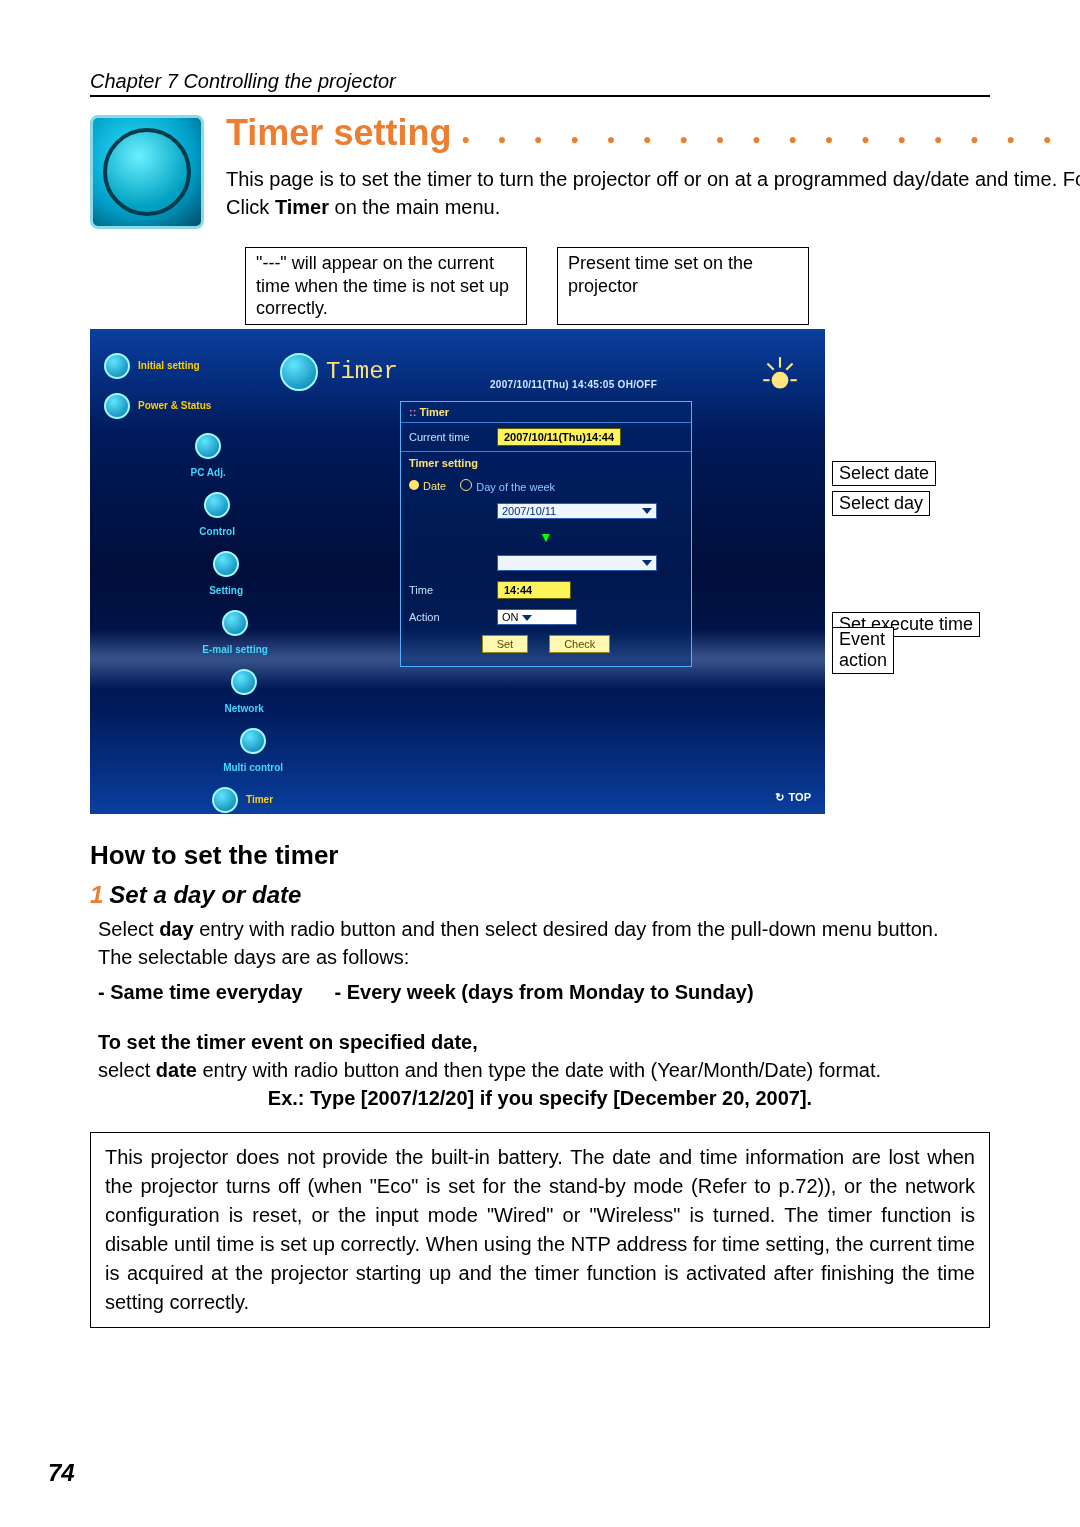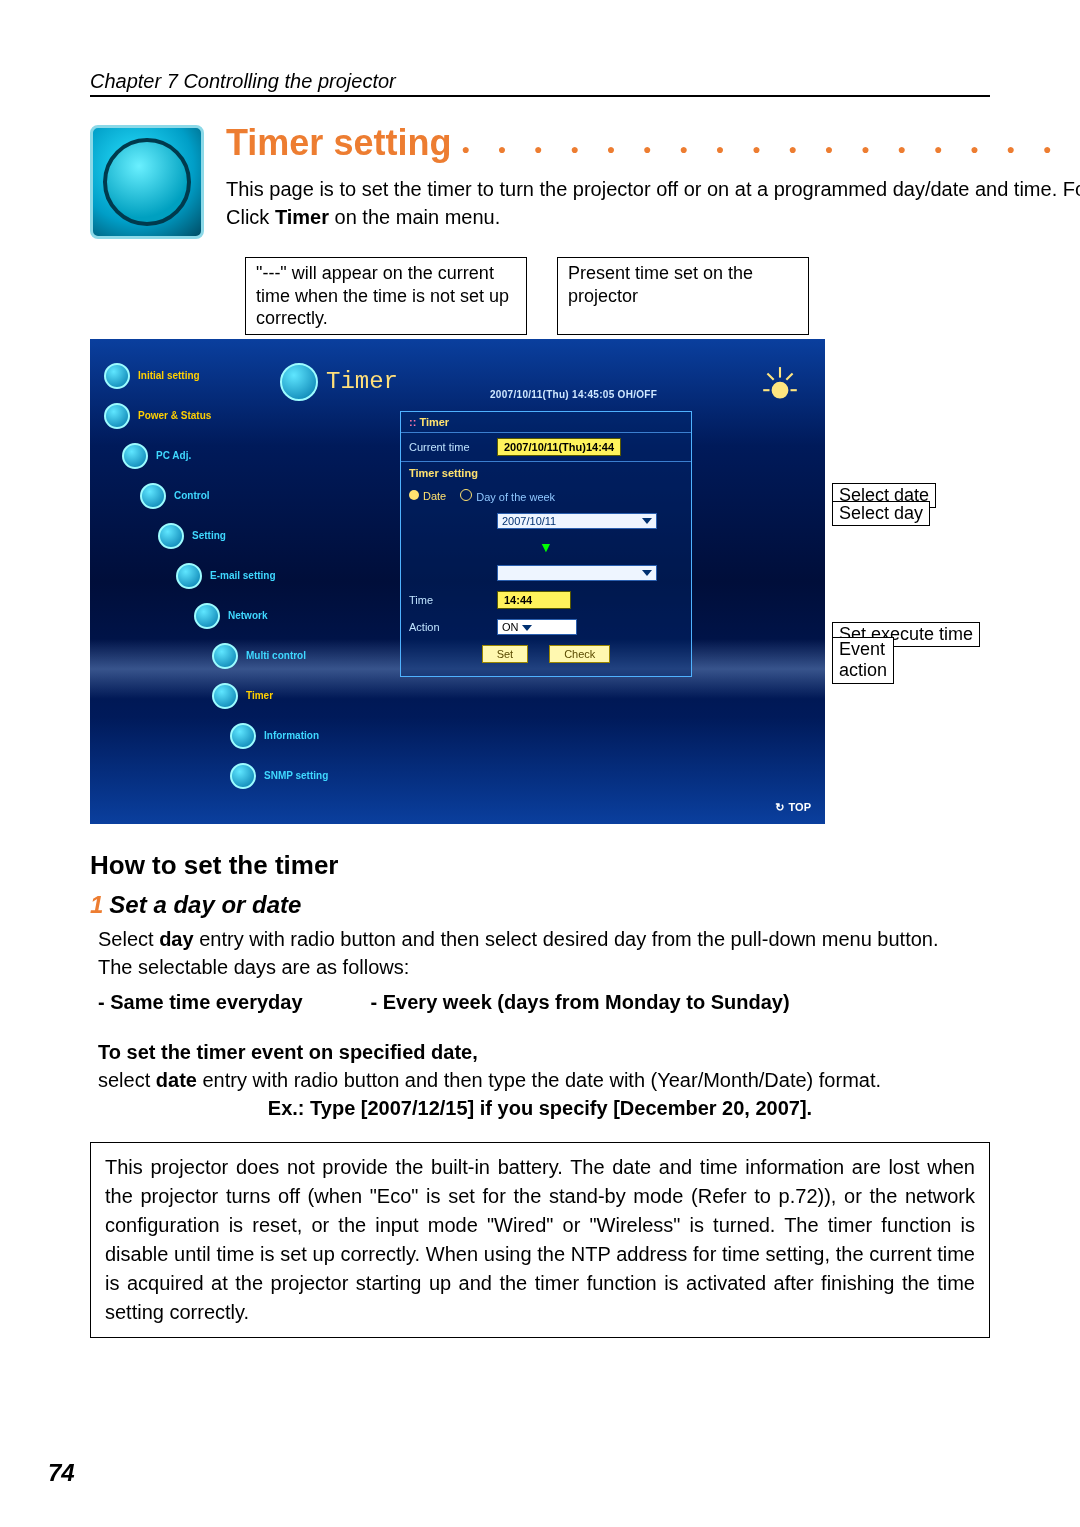--- a/index.html
+++ b/index.html
@@ -14,21 +14,21 @@
     background: #fff;
     position: relative;
     padding: 70px 90px 60px 90px;
     box-sizing: border-box;
   }
   .chapter-line {
     font-style: italic;
     font-size: 20px;
     border-bottom: 2px solid #000;
     padding-bottom: 2px;
-    margin-bottom: 28px;
+    margin-bottom: 18px;
   }
 
   
   .header-block { display: flex; gap: 22px; }
   .clock-icon-box {
     width: 108px; height: 108px;
     border-radius: 8px;
     background: radial-gradient(circle at 40% 35%, #2be3ff 0%, #009ec7 60%, #004d66 100%);
     border: 3px solid #8cd9e8;
     position: relative;
@@ -92,21 +92,21 @@
   .sidebar {
     position:absolute; left:14px; top:10px;
     font-family: Arial, sans-serif;
     color:#ffcf00;
   }
   .side-item {
     display:flex; align-items:center; gap:8px;
     margin:14px 0; font-size:10px; font-weight:700;
     white-space:nowrap;
   }
-  .side-item.blue { color:#3fd8ff; }
+  .side-item.blue { color:#3fd8ff;flex-direction:column; }
   .side-step { margin-left: calc(var(--i) * 18px); }
   .side-bullet {
     width:22px;height:22px;border-radius:50%;
     background: radial-gradient(circle at 35% 30%, #5fe6ff, #0077aa);
     border:2px solid #9dfcff;
     flex:0 0 auto;
   }
 
   .panel-title {
     position:absolute; left:190px; top:24px;
@@ -174,21 +174,21 @@
   h2.subhead{
     font-size:26px;font-weight:700;margin:26px 0 10px 0;
   }
   .step-head{
     font-size:24px; font-style:italic; font-weight:700; margin:6px 0;
   }
   .step-head .num{color:#ed7d31; font-style:italic; margin-right:6px;}
   .body-txt{font-size:20px;line-height:1.4;margin:0 8px;}
   .bold{font-weight:700;}
   .indent{margin-left:8px;}
-  .options-row{display:flex;gap:68px;margin:10px 8px;}
+  .options-row{display:flex;gap:32px;margin:10px 8px;}
   .note-box{
     border:1px solid #000; padding:10px 14px; font-size:20px; line-height:1.45;
     text-align:justify; margin-top:20px;
   }
   .page-num{
     position:absolute; left:48px; bottom:40px; font-size:24px; font-weight:700; font-style:italic;
   }
 </style>
 </head>
 <body>
@@ -327,21 +327,21 @@
         </div>
         <div class="trow" style="justify-content:center;gap:21px;">
           <span class="btn-flat">Set</span>
           <span class="btn-flat">Check</span>
         </div>
       </div>
 
       <div class="top-link">↻ <span>TOP</span></div>
     </div>
 
-    <div class="rcall" style="left:742px;top:144px">Select date</div>
+    <div class="rcall" style="left:742px;top:132px">Select date</div>
     <div class="rcall" style="left:742px;top:162px">Select day</div>
     <div class="rcall" style="left:742px;top:283px">Set execute time</div>
     <div class="rcall" style="left:742px;top:298px;line-height:1.2">Event<br>action</div>
   </div>
 
   <h2 class="subhead">How to set the timer</h2>
 
   <div class="step-head">
     <span class="num">1</span><span>Set a day or date</span>
   </div>
@@ -353,18 +353,18 @@
 
   <div class="options-row">
     <span class="bold" style="font-size:20px">- Same time everyday</span>
     <span class="bold" style="font-size:20px">- Every week (days from Monday to Sunday)</span>
   </div>
 
   <p class="body-txt bold indent" style="margin-top:24px">To set the timer event on specified date,</p>
   <p class="body-txt indent">
     <span>select </span><span class="bold">date</span><span> entry with radio button and then type the date with (Year/Month/Date) format.</span>
   </p>
-  <p class="body-txt bold" style="text-align:center">Ex.: Type [2007/12/15] if you specify [December 20, 2007].</p>
+  <p class="body-txt bold" style="text-align:center">Ex.: Type [2007/12/20] if you specify [December 20, 2007].</p>
 
   <div class="note-box">This projector does not provide the built-in battery. The date and time information are lost when the projector turns off (when "Eco" is set for the stand-by mode (Refer to p.72)), or the network configuration is reset, or the input mode "Wired" or "Wireless" is turned. The timer function is disable until time is set up correctly. When using the NTP address for time setting, the current time is acquired at the projector starting up and the timer function is activated after finishing the time setting correctly.</div>
 
   <div class="page-num">74</div>
 </div>
 
 </body></html>

